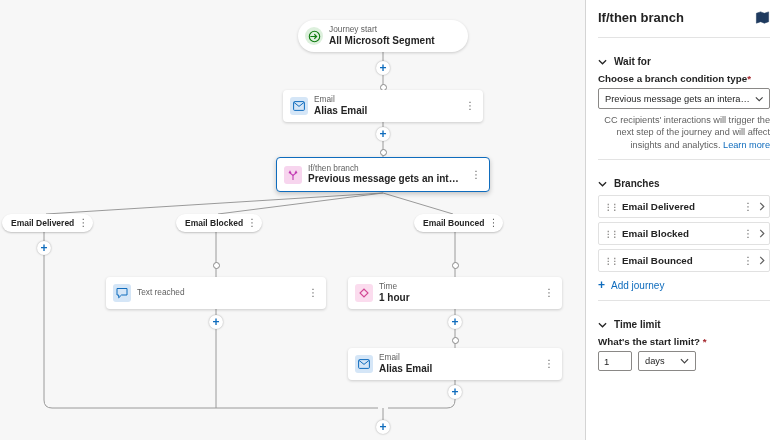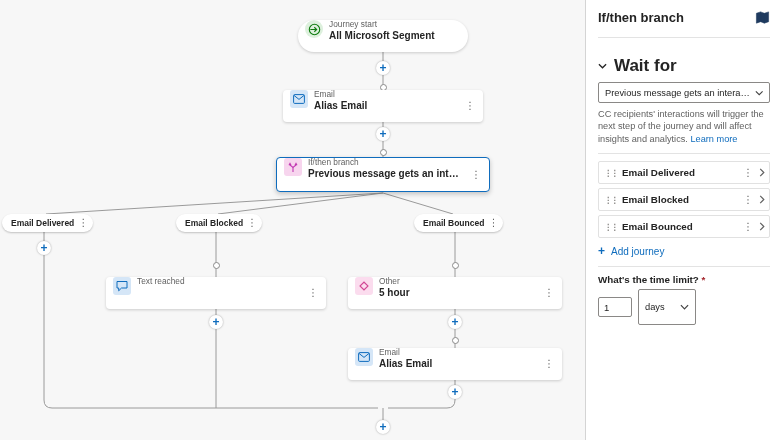--- a/index.html
+++ b/index.html
@@ -5,21 +5,21 @@
   * { box-sizing: border-box; margin: 0; padding: 0; }
   html,body { width:780px; height:440px; overflow:hidden;
     font-family:"Liberation Sans", sans-serif; background:#fff; }
   #app { position:relative; width:780px; height:440px; }
 
   
   #canvas { position:absolute; left:0; top:0; width:585px; height:440px; background:#f7f7f7; }
   .wires { position:absolute; left:0; top:0; }
 
   .node { position:absolute; background:#fff; border-radius:4px;
-    box-shadow:0 1px 3px rgba(0,0,0,.18); display:flex; 
+    box-shadow:0 1px 3px rgba(0,0,0,.18); display:flex; align-items:center;
     padding:0 7px; gap:6px; }
   .node.selected { border:1.5px solid #0f6cbd; box-shadow:0 2px 5px rgba(0,0,0,.22); }
   .node .texts { display:flex; flex-direction:column; line-height:1.2; flex:1; min-width:0; }
   .node .ntype { font-size:8.3px; color:#616161; }
   .node .ntitle { font-size:10px; font-weight:bold; color:#242424;
     white-space:nowrap; overflow:hidden; text-overflow:ellipsis; }
   .kebab { color:#616161; font-size:10px; line-height:10px; background:none; border:none;
     cursor:pointer; padding:0 1px; font-family:inherit; }
 
   .ic { width:18px; height:18px; border-radius:3px; display:flex;
@@ -40,42 +40,42 @@
     border:none; cursor:pointer; padding:0; font-family:inherit; }
   .dot { position:absolute; width:7px; height:7px; border-radius:50%;
     background:#fff; border:1px solid #8a8a8a; }
 
   
   #panel { position:absolute; left:585px; top:0; width:195px; height:440px;
     background:#fff; border-left:1px solid #d4d4d4; padding:10px 10px 6px 12px; }
   .panel-head { display:flex; align-items:flex-start; justify-content:space-between; }
   .panel-title { font-size:13px; font-weight:bold; color:#242424; }
   .divider { border:none; border-top:1px solid #e3e3e3; margin:8px 0 7px; }
-  .sect { display:flex; align-items:center; gap:7px; font-size:17px; font-weight:bold;
+  .sect { display:flex; align-items:center; gap:7px; font-size:10px; font-weight:bold;
     color:#242424; cursor:pointer; margin:18px 0 6px; }
   .flabel { font-size:9.8px; font-weight:bold; color:#242424; margin:4px 0 4px; }
   .req { color:#a4262c; }
   .select { display:flex; align-items:center; justify-content:space-between; gap:4px;
     border:1px solid #8a8886; border-radius:2px; height:21px; padding:0 6px;
     font-size:9.3px; color:#242424; background:#fff; cursor:pointer; }
   .select .sv { white-space:nowrap; overflow:hidden; text-overflow:ellipsis; }
-  .help { font-size:9.2px; color:#616161; line-height:1.35; margin-top:5px; }
+  .help { font-size:9.2px; color:#616161; line-height:1.35; margin-top:5px;text-align:right; }
   .link { color:#0f6cbd; text-decoration:none; cursor:pointer; }
   .brow { display:flex; align-items:center; gap:5px; border:1px solid #e1e1e1;
     border-radius:2px; height:23px; padding:0 4px 0 5px; margin-bottom:4px;
     font-size:9.8px; font-weight:bold; color:#242424; background:#fff; }
   .brow .lbl { flex:1; min-width:0; white-space:nowrap; overflow:hidden; text-overflow:ellipsis; }
   .drag { color:#8a8886; font-size:8.5px; letter-spacing:-2px; cursor:grab; }
   .addrow { display:flex; align-items:center; gap:6px; color:#0f6cbd; font-size:10px;
     margin:6px 0 2px; cursor:pointer; background:none; border:none; font-family:inherit; padding:0; }
   .addrow .ap { font-size:12px; font-weight:bold; }
   .tl-row { display:flex; align-items:center; gap:6px; margin-top:3px; }
   .tl-input { width:34px; height:20px; border:1px solid #8a8886; border-radius:2px;
     font-size:9.5px; padding:0 5px; font-family:inherit; color:#242424; }
-  .tl-select { width:58px; height:36px; }
+  .tl-select { width:58px; height:20px; }
 </style>
 </head>
 <body>
 
 <div id="app">
 
   <div id="canvas">
 
     <svg class="wires" width="585" height="440">
       <g stroke="#9a9a9a" stroke-width="1" fill="none">
@@ -167,22 +167,22 @@
     <button class="plus" style="left:209px;top:315px;">+</button>
 
     <span class="dot" style="left:451.5px;top:261.5px;"></span>
     <div class="node" style="left:348px;top:277px;width:214px;height:32px;">
       <span class="ic ic-wait">
         <svg width="12" height="12" viewBox="0 0 12 12">
             <rect x="3.2" y="3.2" width="5.6" height="5.6" transform="rotate(45 6 6)" fill="none" stroke="#d24794" stroke-width="1.2"></rect>
           </svg>
       </span>
       <span class="texts">
-        <span class="ntype">Other</span>
-        <span class="ntitle">5 hour</span>
+        <span class="ntype">Time</span>
+        <span class="ntitle">1 hour</span>
       </span>
       <button class="kebab">⋮</button>
     </div>
     <button class="plus" style="left:448px;top:315px;">+</button>
     <span class="dot" style="left:451.5px;top:336.5px;"></span>
     <div class="node" style="left:348px;top:348px;width:214px;height:32px;">
       <span class="ic ic-email">
         <svg width="12" height="10" viewBox="0 0 12 10">
             <rect x="0.6" y="0.6" width="10.8" height="8.8" rx="1" fill="none" stroke="#0f6cbd"></rect>
             <path d="M1,1.4 L6,5.4 L11,1.4" fill="none" stroke="#0f6cbd"></path>
@@ -212,35 +212,44 @@
 
     <hr class="divider">
 
     <div class="sect">
       <svg width="9" height="6" viewBox="0 0 10 6">
           <path d="M1,1 L5,5 L9,1" fill="none" stroke="#242424" stroke-width="1.4"></path>
         </svg>
       <span>Wait for</span>
     </div>
 
+    <div class="flabel">
+      <span>Choose a branch condition type</span><span class="req">*</span>
+    </div>
 
     <div class="select">
       <span class="sv">Previous message gets an interaction</span>
       <svg width="9" height="6" viewBox="0 0 10 6">
           <path d="M1,1 L5,5 L9,1" fill="none" stroke="#424242" stroke-width="1.3"></path>
         </svg>
     </div>
 
     <p class="help">
       <span>CC recipients' interactions will trigger the next step of the journey and will affect insights and analytics.</span>
       <a class="link">Learn more</a>
     </p>
 
     <hr class="divider">
 
+    <div class="sect">
+      <svg width="9" height="6" viewBox="0 0 10 6">
+          <path d="M1,1 L5,5 L9,1" fill="none" stroke="#242424" stroke-width="1.4"></path>
+        </svg>
+      <span>Branches</span>
+    </div>
 
     <div class="brow">
       <span class="drag">⋮⋮</span>
       <span class="lbl">Email Delivered</span>
       <button class="kebab">⋮</button>
       <svg width="6" height="9" viewBox="0 0 6 10">
           <path d="M1,1 L5,5 L1,9" fill="none" stroke="#616161" stroke-width="1.3"></path>
         </svg>
     </div>
     <div class="brow">
@@ -260,23 +269,29 @@
         </svg>
     </div>
 
     <button class="addrow">
       <span class="ap">+</span>
       <span>Add journey</span>
     </button>
 
     <hr class="divider">
 
+    <div class="sect">
+      <svg width="9" height="6" viewBox="0 0 10 6">
+          <path d="M1,1 L5,5 L9,1" fill="none" stroke="#242424" stroke-width="1.4"></path>
+        </svg>
+      <span>Time limit</span>
+    </div>
 
     <div class="flabel">
-      <span>What's the time limit?</span> <span class="req">*</span>
+      <span>What's the start limit?</span> <span class="req">*</span>
     </div>
 
     <div class="tl-row">
       <input class="tl-input" value="1" style="">
       <div class="select tl-select">
         <span class="sv">days</span>
         <svg width="9" height="6" viewBox="0 0 10 6">
             <path d="M1,1 L5,5 L9,1" fill="none" stroke="#424242" stroke-width="1.3"></path>
           </svg>
       </div>

